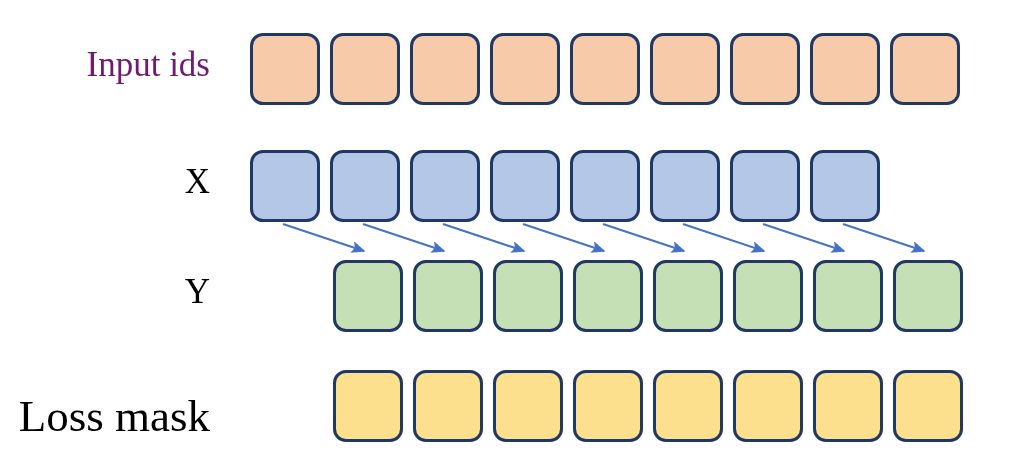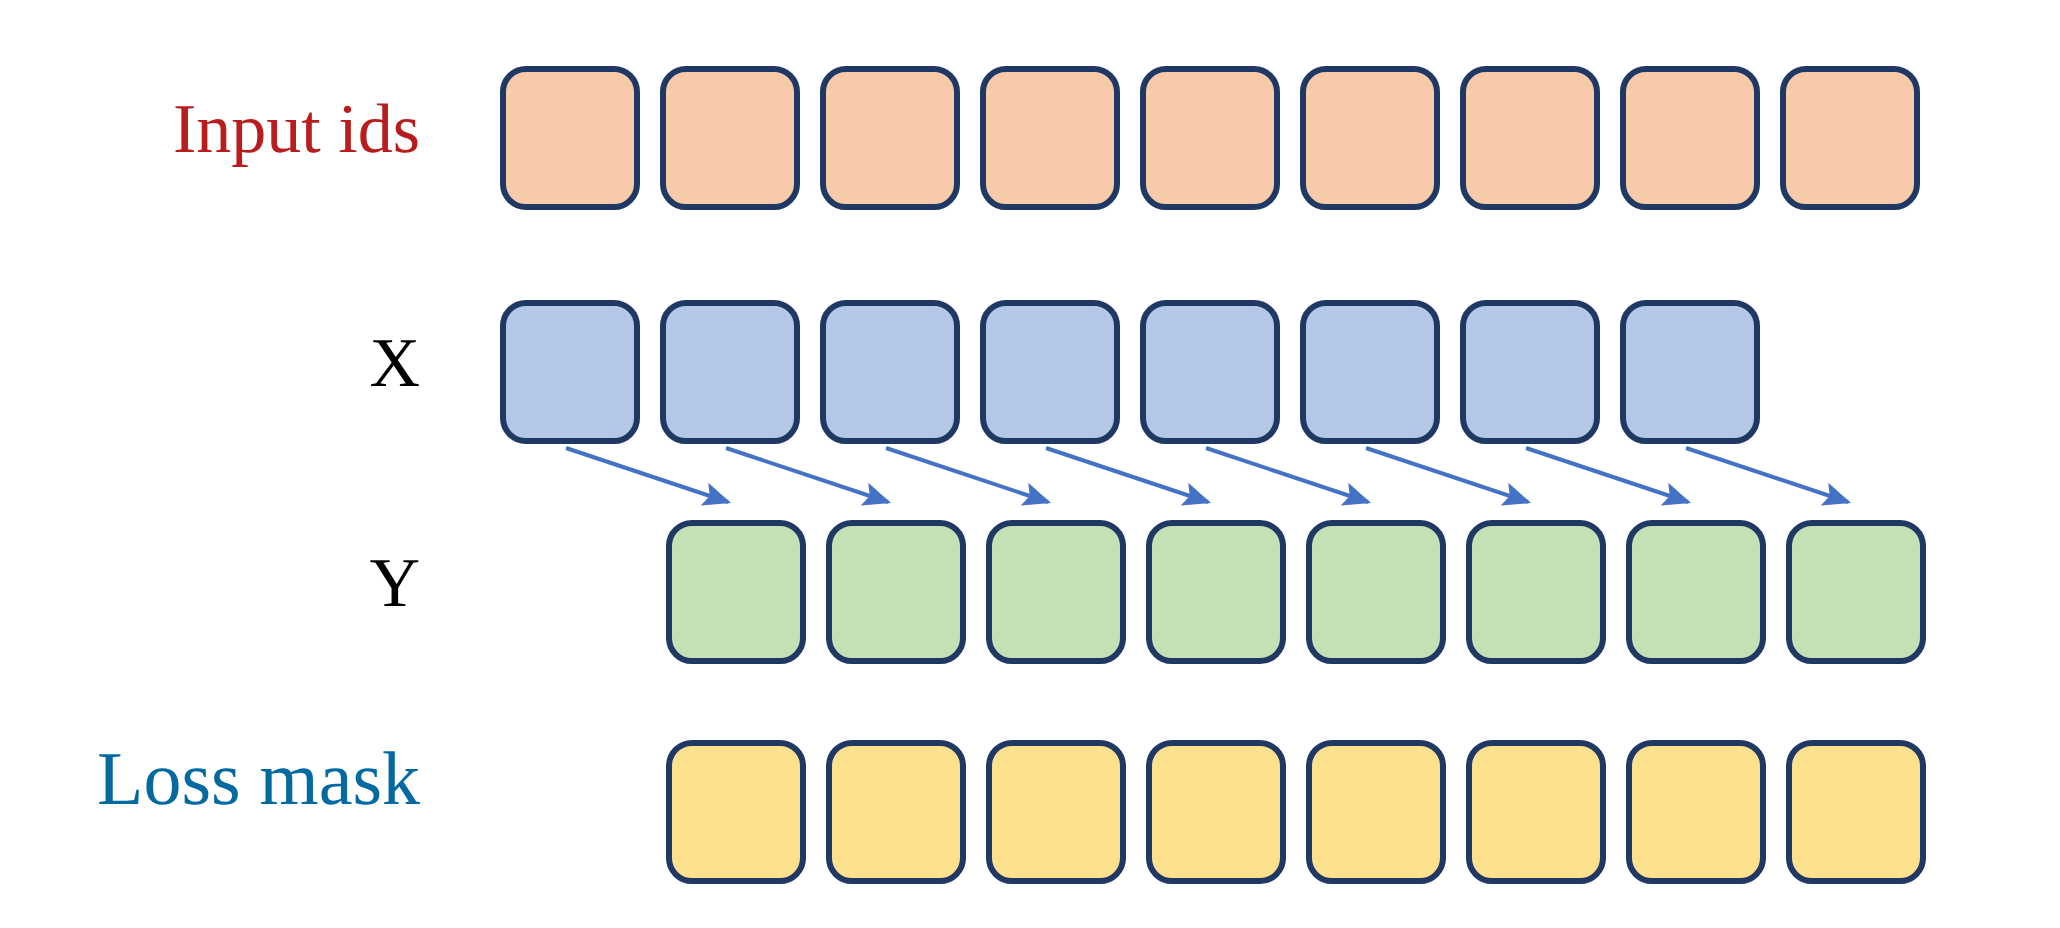--- a/index.html
+++ b/index.html
@@ -44,21 +44,21 @@
     width: 1030px;
     height: 464px;
     pointer-events: none;
   }
 </style>
 </head>
 <body>
 
 <div id="diagram">
   <div id="rows-container">
-      <div class="row-label" style="left: 0px; width: 210px; top: 47.3px; font-size: 35px; color: #b91c1c;">Input ids</div>
+      <div class="row-label" style="left: 0px; width: 210px; top: 47.3px; font-size: 35px; color: #701a75;">Input ids</div>
       <div class="cell" style="left: 250px; top: 33px; width: 70px; height: 72px; background: rgb(247, 203, 169); border-color: rgb(31, 56, 100); border-width: 3px; border-radius: 13px;"></div>
       <div class="cell" style="left: 330px; top: 33px; width: 70px; height: 72px; background: rgb(247, 203, 169); border-color: rgb(31, 56, 100); border-width: 3px; border-radius: 13px;"></div>
       <div class="cell" style="left: 410px; top: 33px; width: 70px; height: 72px; background: rgb(247, 203, 169); border-color: rgb(31, 56, 100); border-width: 3px; border-radius: 13px;"></div>
       <div class="cell" style="left: 490px; top: 33px; width: 70px; height: 72px; background: rgb(247, 203, 169); border-color: rgb(31, 56, 100); border-width: 3px; border-radius: 13px;"></div>
       <div class="cell" style="left: 570px; top: 33px; width: 70px; height: 72px; background: rgb(247, 203, 169); border-color: rgb(31, 56, 100); border-width: 3px; border-radius: 13px;"></div>
       <div class="cell" style="left: 650px; top: 33px; width: 70px; height: 72px; background: rgb(247, 203, 169); border-color: rgb(31, 56, 100); border-width: 3px; border-radius: 13px;"></div>
       <div class="cell" style="left: 730px; top: 33px; width: 70px; height: 72px; background: rgb(247, 203, 169); border-color: rgb(31, 56, 100); border-width: 3px; border-radius: 13px;"></div>
       <div class="cell" style="left: 810px; top: 33px; width: 70px; height: 72px; background: rgb(247, 203, 169); border-color: rgb(31, 56, 100); border-width: 3px; border-radius: 13px;"></div>
       <div class="cell" style="left: 890px; top: 33px; width: 70px; height: 72px; background: rgb(247, 203, 169); border-color: rgb(31, 56, 100); border-width: 3px; border-radius: 13px;"></div>
       <div class="row-label" style="left: 0px; width: 210px; top: 164.3px; font-size: 35px; color: rgb(0, 0, 0);">X</div>
@@ -72,21 +72,21 @@
       <div class="cell" style="left: 810px; top: 150px; width: 70px; height: 72px; background: rgb(180, 199, 231); border-color: rgb(31, 56, 100); border-width: 3px; border-radius: 13px;"></div>
       <div class="row-label" style="left: 0px; width: 210px; top: 274.3px; font-size: 35px; color: rgb(0, 0, 0);">Y</div>
       <div class="cell" style="left: 333px; top: 260px; width: 70px; height: 72px; background: rgb(197, 224, 180); border-color: rgb(31, 56, 100); border-width: 3px; border-radius: 13px;"></div>
       <div class="cell" style="left: 413px; top: 260px; width: 70px; height: 72px; background: rgb(197, 224, 180); border-color: rgb(31, 56, 100); border-width: 3px; border-radius: 13px;"></div>
       <div class="cell" style="left: 493px; top: 260px; width: 70px; height: 72px; background: rgb(197, 224, 180); border-color: rgb(31, 56, 100); border-width: 3px; border-radius: 13px;"></div>
       <div class="cell" style="left: 573px; top: 260px; width: 70px; height: 72px; background: rgb(197, 224, 180); border-color: rgb(31, 56, 100); border-width: 3px; border-radius: 13px;"></div>
       <div class="cell" style="left: 653px; top: 260px; width: 70px; height: 72px; background: rgb(197, 224, 180); border-color: rgb(31, 56, 100); border-width: 3px; border-radius: 13px;"></div>
       <div class="cell" style="left: 733px; top: 260px; width: 70px; height: 72px; background: rgb(197, 224, 180); border-color: rgb(31, 56, 100); border-width: 3px; border-radius: 13px;"></div>
       <div class="cell" style="left: 813px; top: 260px; width: 70px; height: 72px; background: rgb(197, 224, 180); border-color: rgb(31, 56, 100); border-width: 3px; border-radius: 13px;"></div>
       <div class="cell" style="left: 893px; top: 260px; width: 70px; height: 72px; background: rgb(197, 224, 180); border-color: rgb(31, 56, 100); border-width: 3px; border-radius: 13px;"></div>
-      <div class="row-label" style="left: 0px; width: 210px; top: 371px; font-size: 38px; color: #0369a1;">Loss mask</div>
+      <div class="row-label" style="left: 0px; width: 210px; top: 394px; font-size: 45px; color: #000000;">Loss mask</div>
       <div class="cell" style="left: 333px; top: 370px; width: 70px; height: 72px; background: rgb(252, 224, 141); border-color: rgb(31, 56, 100); border-width: 3px; border-radius: 13px;"></div>
       <div class="cell" style="left: 413px; top: 370px; width: 70px; height: 72px; background: rgb(252, 224, 141); border-color: rgb(31, 56, 100); border-width: 3px; border-radius: 13px;"></div>
       <div class="cell" style="left: 493px; top: 370px; width: 70px; height: 72px; background: rgb(252, 224, 141); border-color: rgb(31, 56, 100); border-width: 3px; border-radius: 13px;"></div>
       <div class="cell" style="left: 573px; top: 370px; width: 70px; height: 72px; background: rgb(252, 224, 141); border-color: rgb(31, 56, 100); border-width: 3px; border-radius: 13px;"></div>
       <div class="cell" style="left: 653px; top: 370px; width: 70px; height: 72px; background: rgb(252, 224, 141); border-color: rgb(31, 56, 100); border-width: 3px; border-radius: 13px;"></div>
       <div class="cell" style="left: 733px; top: 370px; width: 70px; height: 72px; background: rgb(252, 224, 141); border-color: rgb(31, 56, 100); border-width: 3px; border-radius: 13px;"></div>
       <div class="cell" style="left: 813px; top: 370px; width: 70px; height: 72px; background: rgb(252, 224, 141); border-color: rgb(31, 56, 100); border-width: 3px; border-radius: 13px;"></div>
       <div class="cell" style="left: 893px; top: 370px; width: 70px; height: 72px; background: rgb(252, 224, 141); border-color: rgb(31, 56, 100); border-width: 3px; border-radius: 13px;"></div>
     </div>
   <svg class="arrow-layer" id="arrow-layer" viewBox="0 0 1030 464" width="1030" height="464" xmlns="http://www.w3.org/2000/svg">

